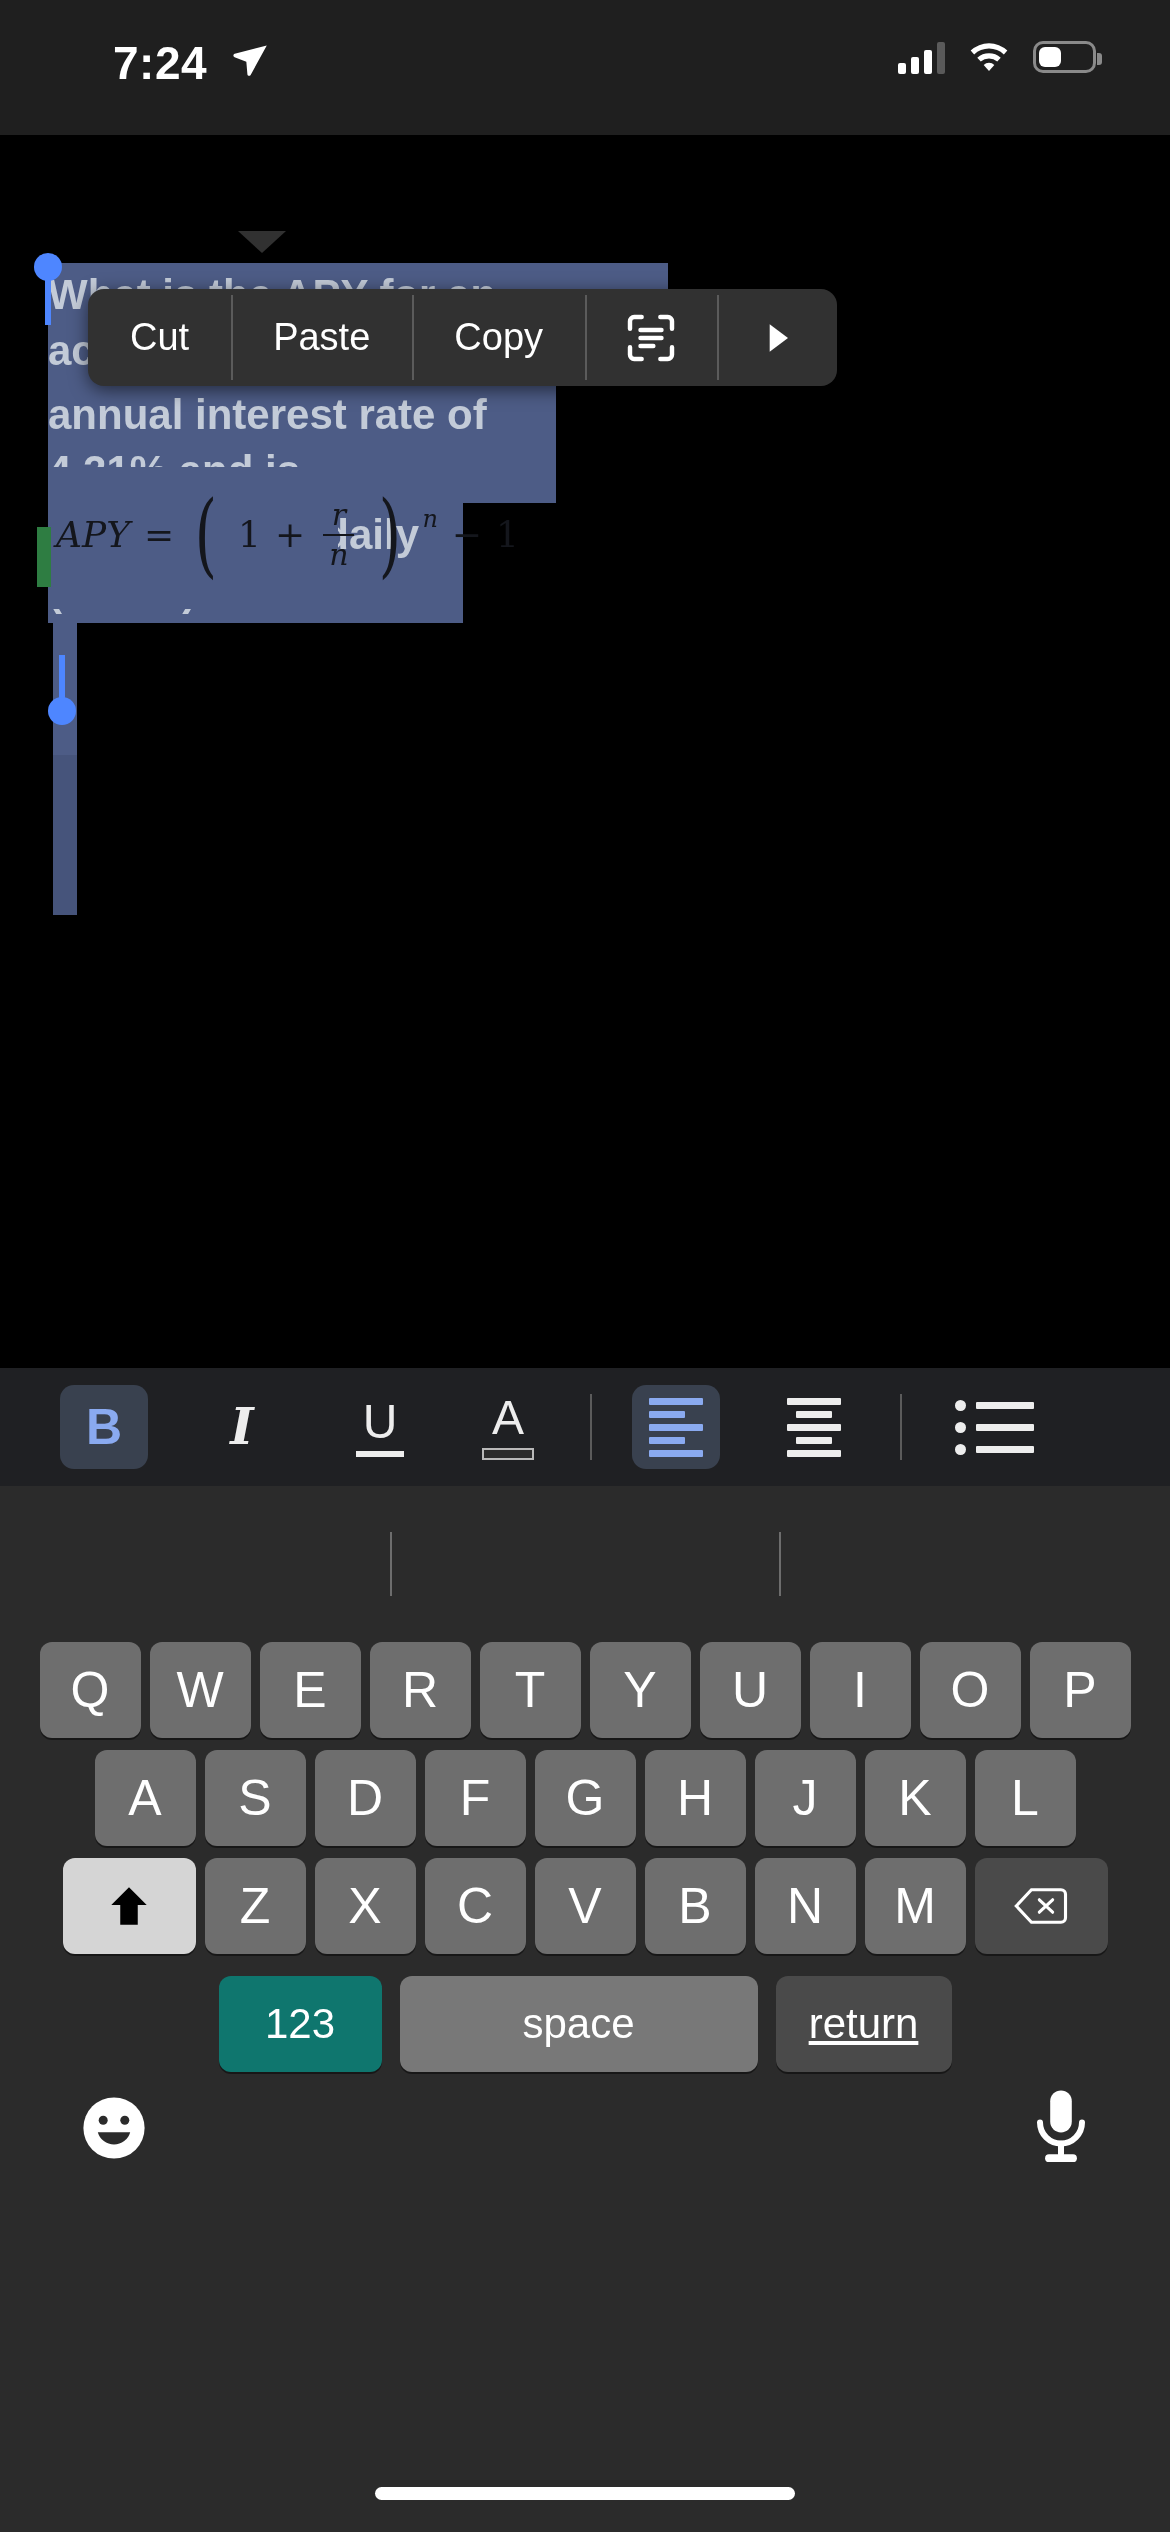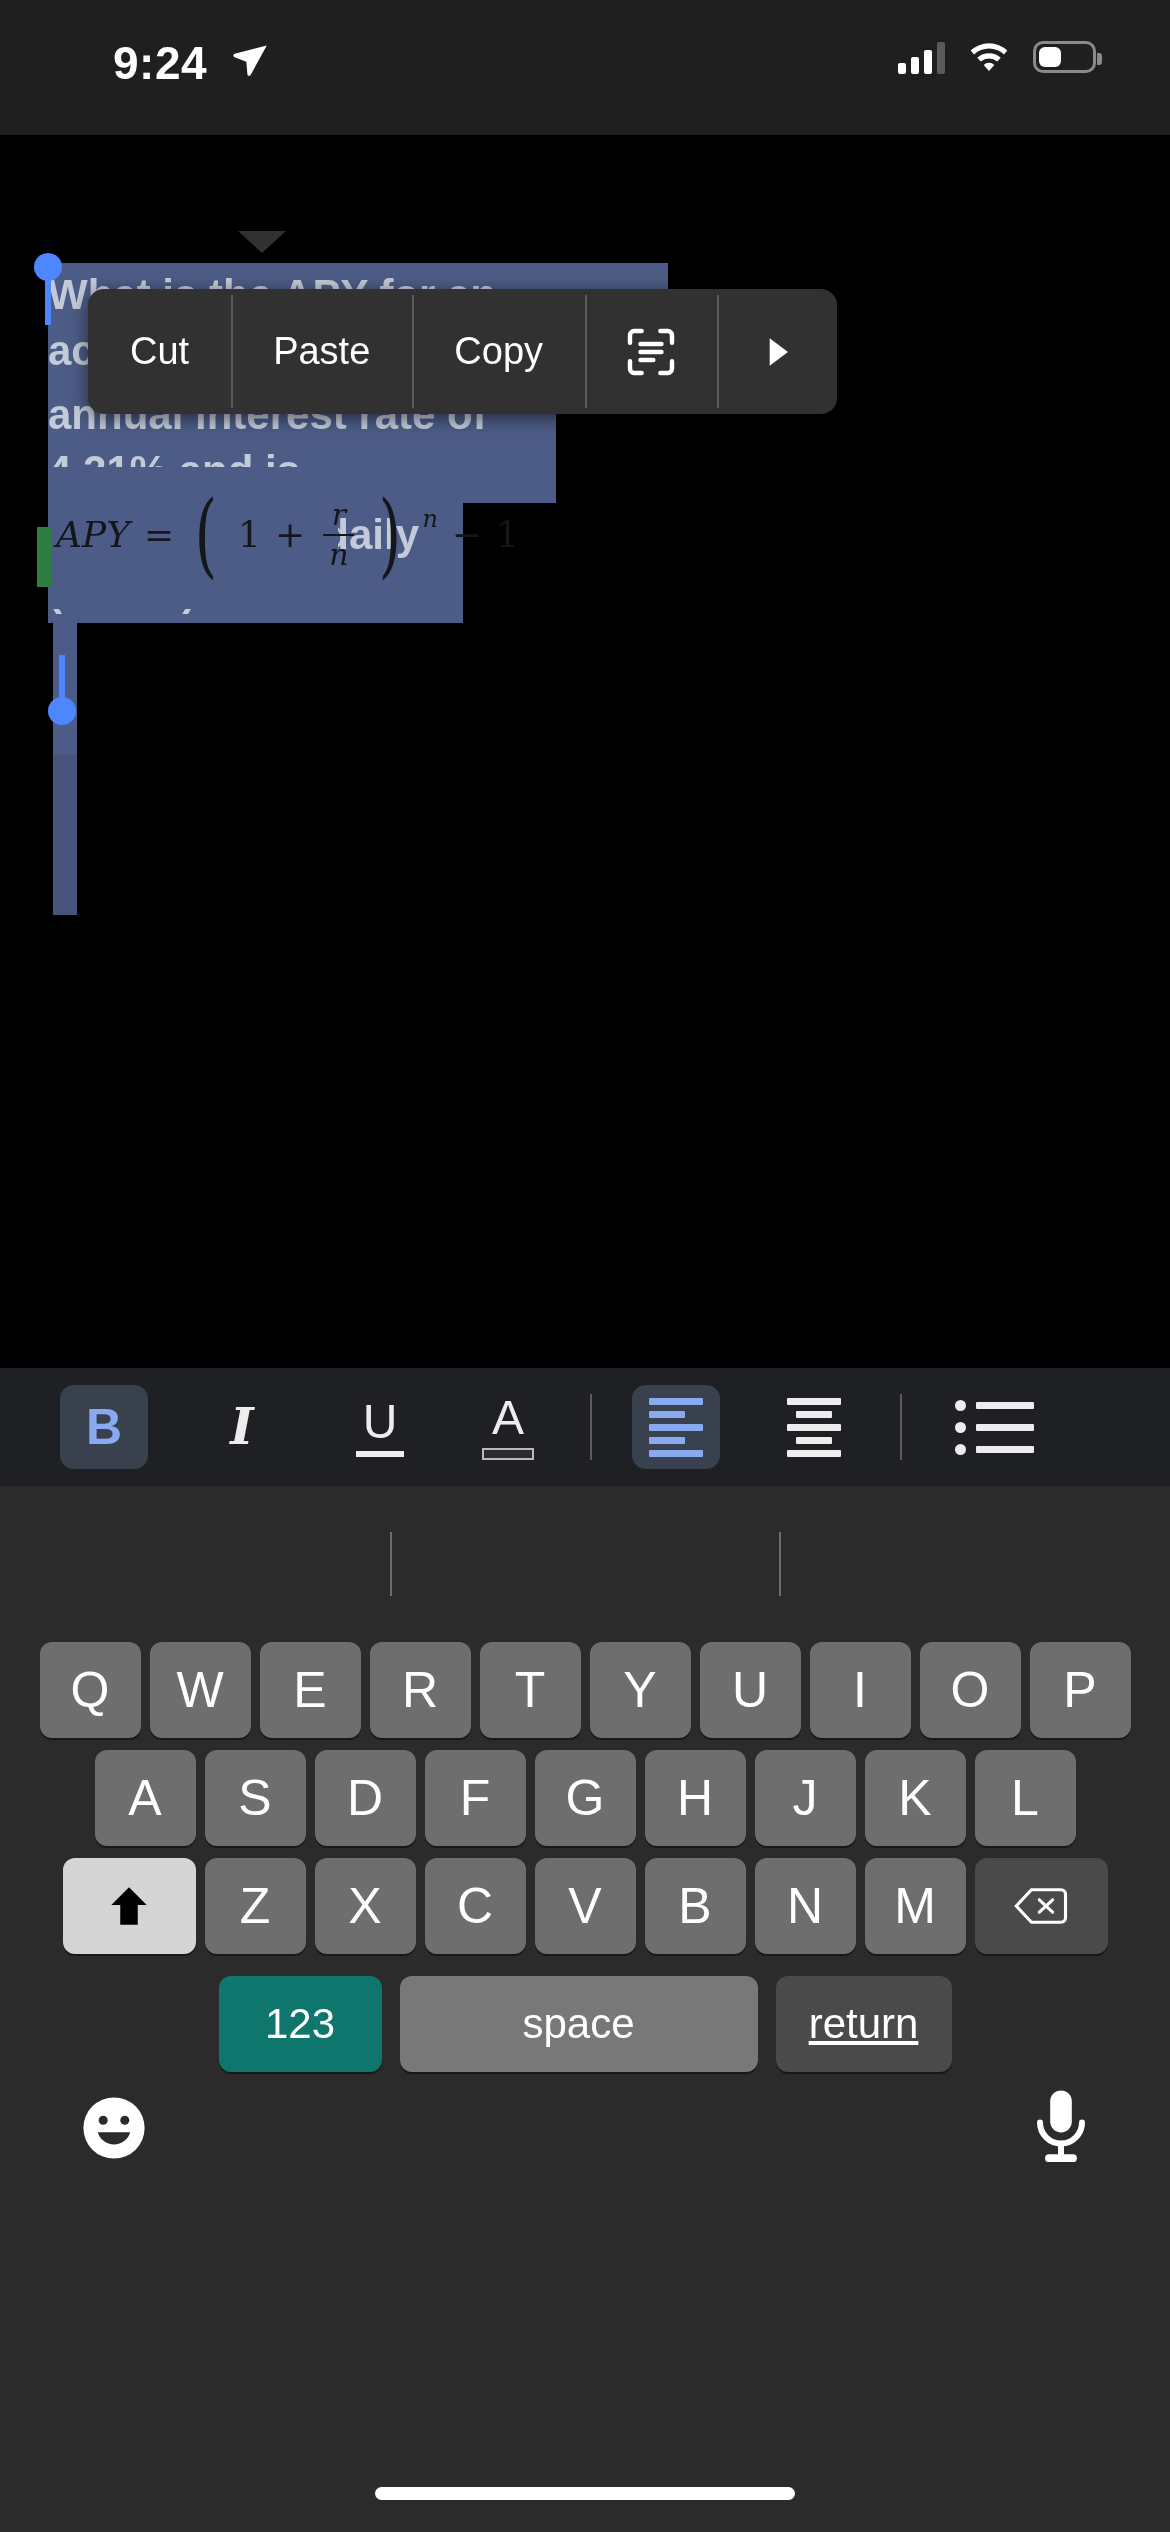--- a/index.html
+++ b/index.html
@@ -48,21 +48,21 @@
 
   
   .canvas{
     position:absolute; left:0; top:135px; width:1170px; height:1233px;
     background:#000;
   }
 
   
   .ctxmenu{
     position:absolute; left:88px; top:154px;
-    height:125px;
+    height:97px;
     background:#313131;
     border-radius:16px;
     display:flex; align-items:stretch;
     box-shadow:0 4px 18px rgba(0,0,0,.55);
     z-index:30;
   }
   .ctxitem{
     display:flex; align-items:center; justify-content:center;
     color:#fff; font-size:38px; font-weight:400;
     padding:0 42px;
@@ -253,21 +253,21 @@
     bottom:32px; width:420px; height:13px;
     background:#fff; border-radius:7px;
   }
 </style>
 </head>
 <body>
 
 <div id="root">
 
   <div class="statusbar">
-    <div class="status-time">9:24</div>
+    <div class="status-time">7:24</div>
     <svg class="status-loc" viewBox="0 0 24 24">
       <path d="M21 3 3.5 10.2c-.9.4-.8 1.7.2 1.9l7 1.6 1.6 7c.2 1 1.5 1.1 1.9.2L21 3z" fill="#fff" transform="rotate(8 12 12)"></path>
     </svg>
     <div class="status-right">
       <div class="sig">
         <i></i>
           <i></i>
           <i></i>
           <i></i>
       </div>

